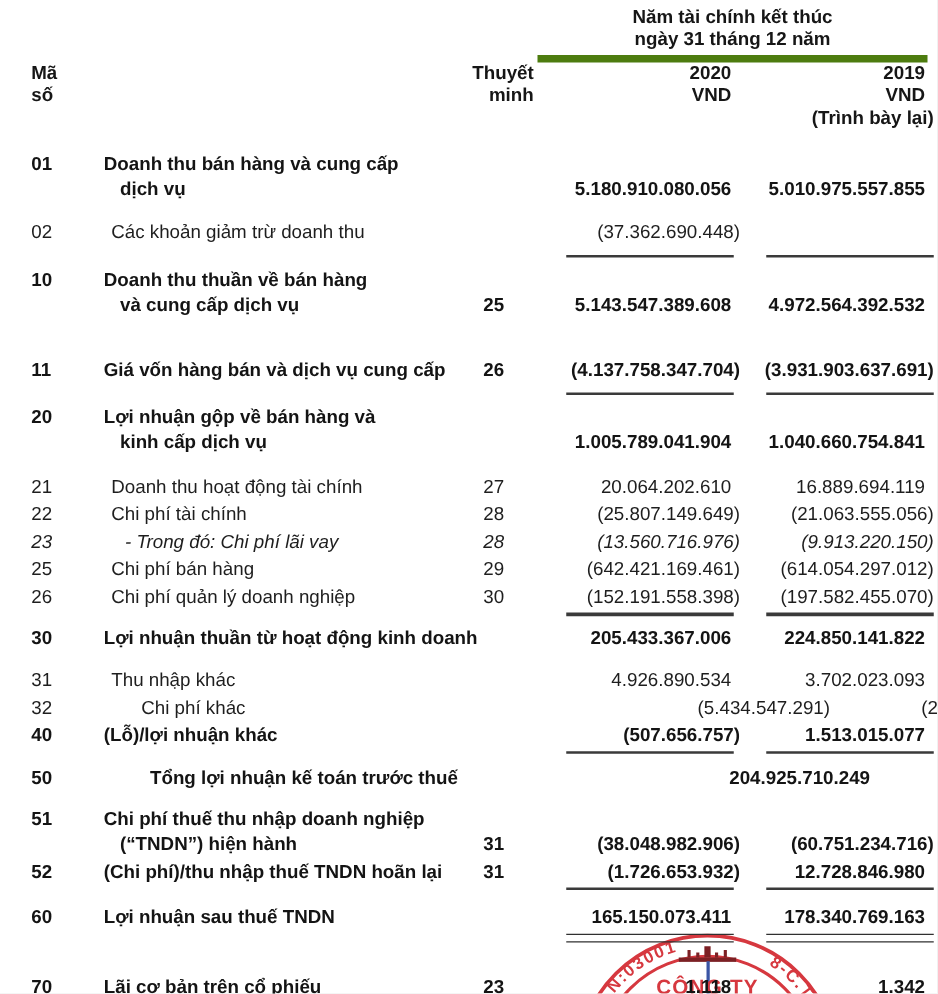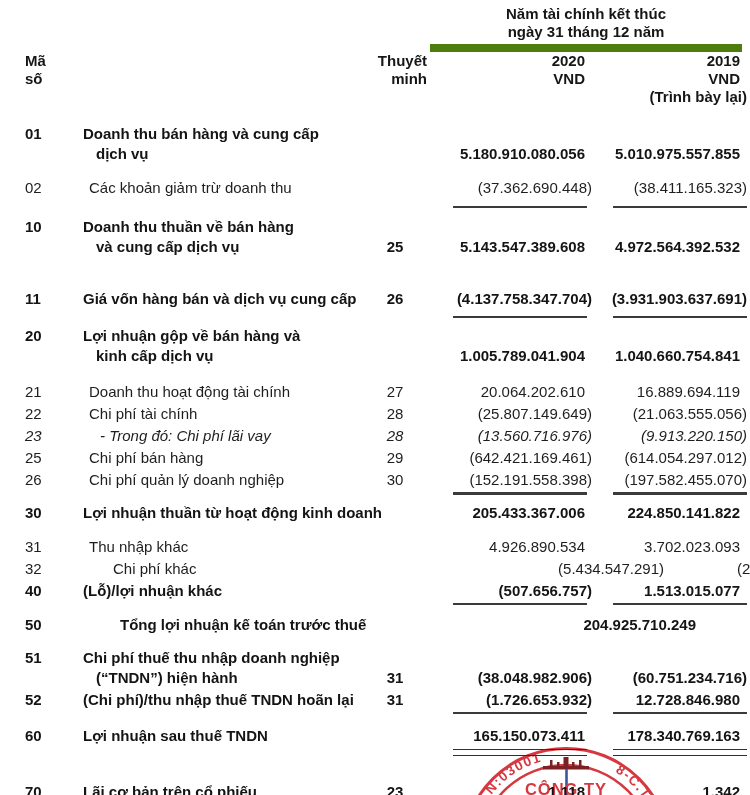--- a/index.html
+++ b/index.html
@@ -12,21 +12,21 @@
     font-family:"Liberation Sans",sans-serif;
     font-size:15px;
     margin:0 auto;
   }
   .content{position:relative;z-index:2;}
   
   .period-header{
     margin-left:430px;width:312px;
     text-align:center;font-weight:bold;
     line-height:18px;padding-top:5px;padding-bottom:3px;
-    border-bottom:8px solid #4d7c0f;
+    border-bottom:6px solid #4d7c0f;
     color:#161616;
   }
   
   .col-headers{display:flex;align-items:flex-start;font-weight:bold;color:#161616;}
   .col-headers div{line-height:18px;}
   .c{box-sizing:border-box;flex:none;}
   .c-ma{width:83px;padding-left:25px;}
   .c-label{width:277px;white-space:nowrap;}
   .c-note{width:70px;text-align:center;}
   .c-v1{width:162px;text-align:right;}
@@ -103,21 +103,20 @@
           <span class="c c-v1"><span class="val">5.180.910.080.056</span></span>
           <span class="c c-v2"><span class="val">5.010.975.557.855</span></span>
         </div>
         <div class="trow" style="margin-top: 14px;">
           <span class="c c-ma">02</span>
           <span class="c c-label sub">
             <div>Các khoản giảm trừ doanh thu</div>
           </span>
           <span class="c c-note"></span>
           <span class="c c-v1"><span class="val paren">(37.362.690.448)</span></span>
-          <span class="c c-v2"><span class="val paren">(38.411.165.323)</span></span>
         </div>
         <div class="rule single" style="margin-top: 8px;">
           <span class="seg seg1"></span>
           <span class="seg seg2"></span>
         </div>
         <div class="trow bold" style="margin-top: 9px;">
           <span class="c c-ma">10</span>
           <span class="c c-label">
             <div>Doanh thu thuần về bán hàng</div>
             <div class="l2">và cung cấp dịch vụ</div>

